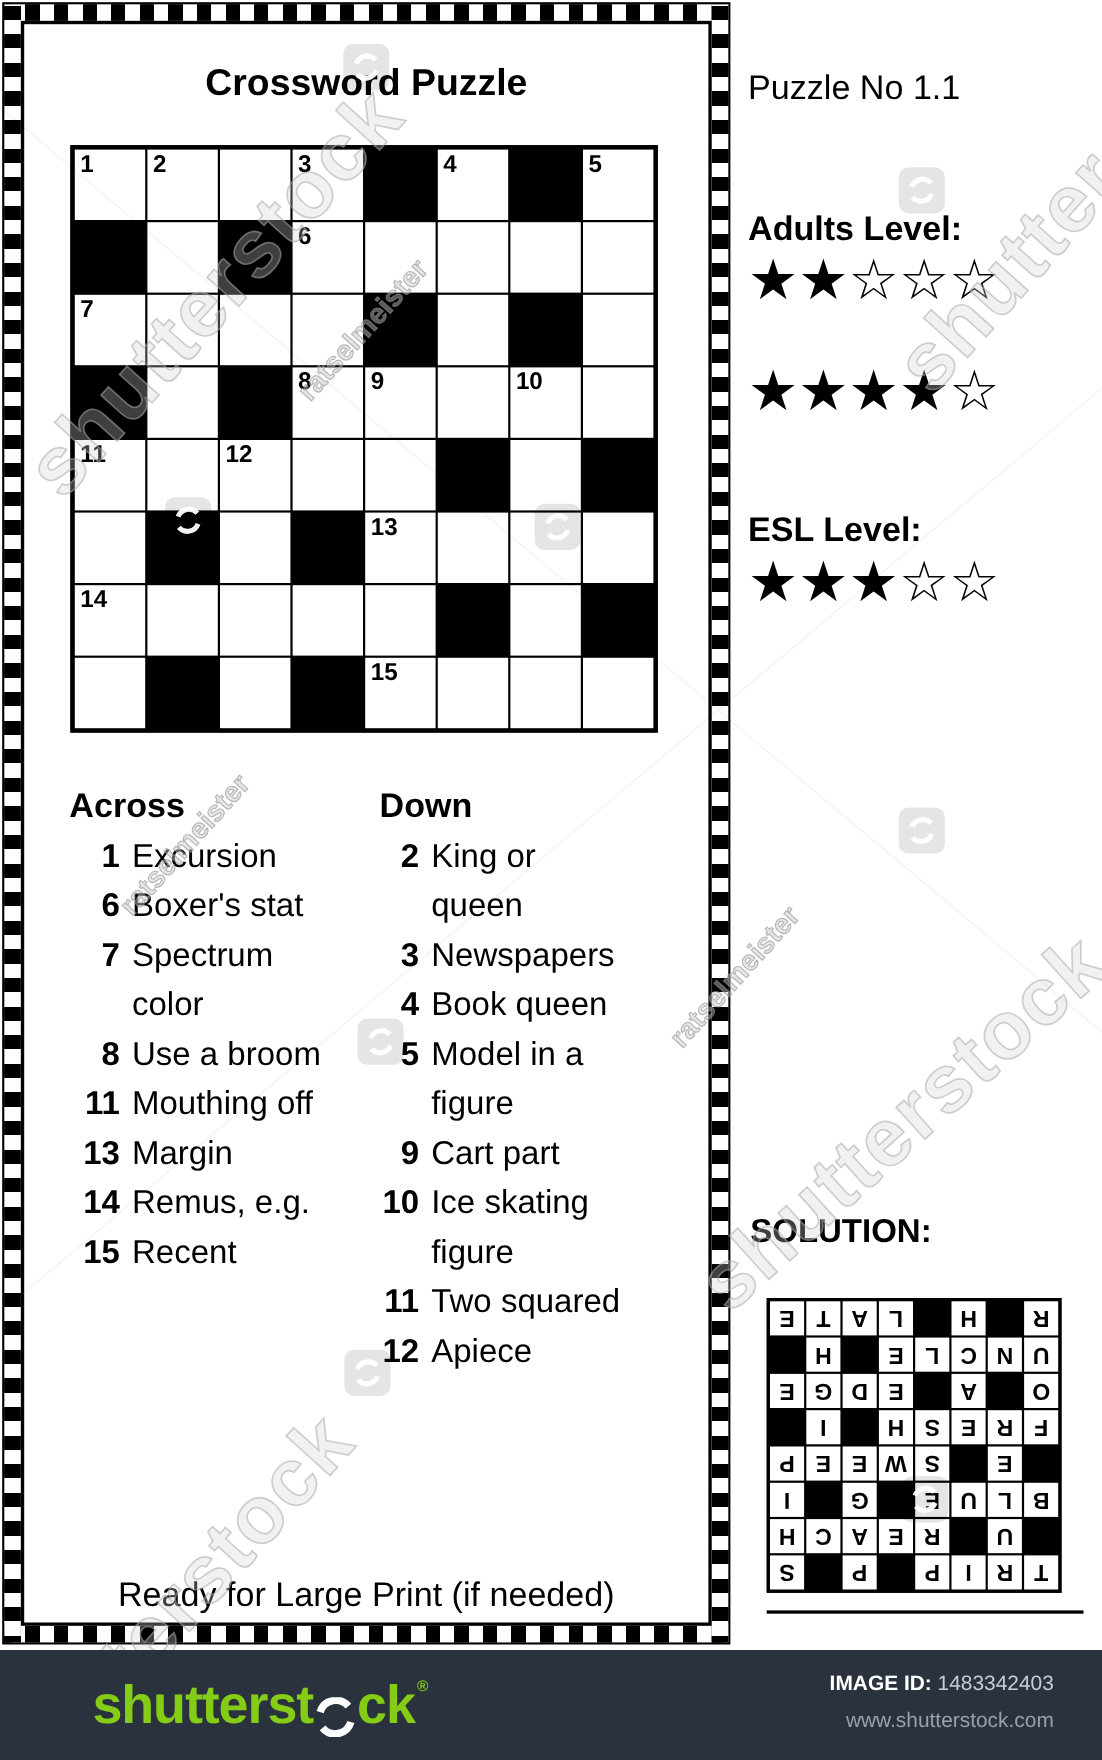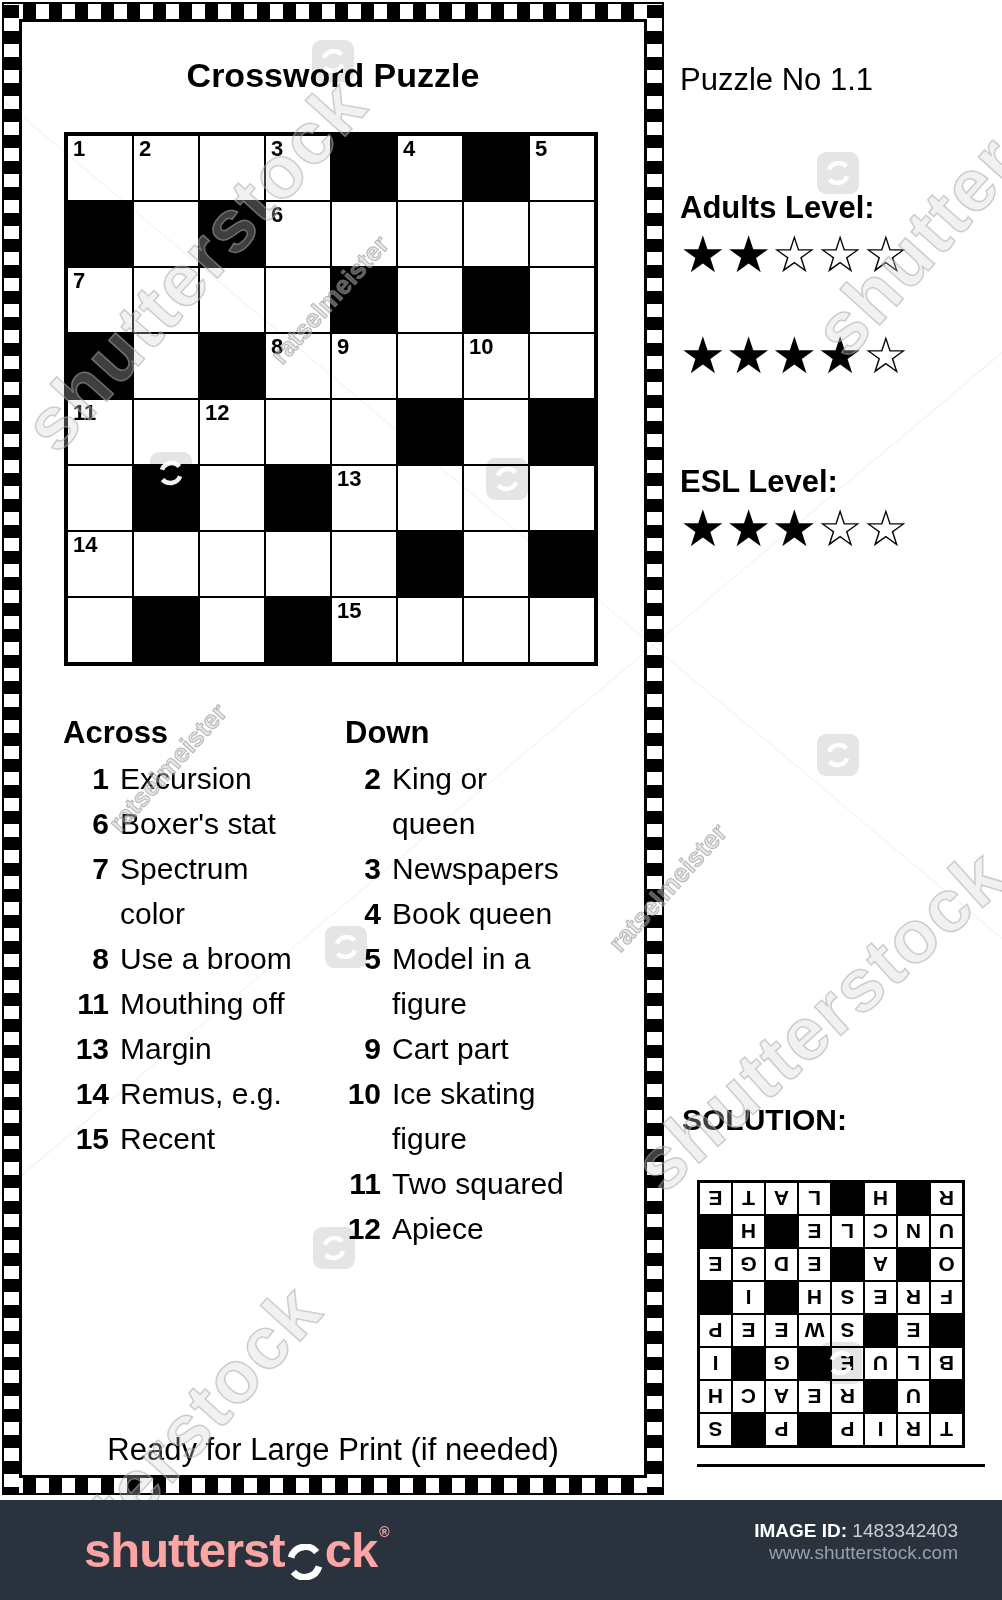--- a/index.html
+++ b/index.html
@@ -56,28 +56,28 @@
             grid-template-columns:repeat(8,31px);grid-auto-rows:31px;gap:2px;
             background:#000;border:3px solid #000;width:fit-content;
             transform:rotate(180deg);}
   .scell{background:#fff;display:flex;align-items:center;justify-content:center;
          font-size:21px;font-weight:bold;}
   .scell.black{background:#000;}
   .sol-rule{position:absolute;left:697px;top:1464px;width:288px;height:3px;background:#000;}
 
   
   .footer{position:absolute;left:0;top:1500px;width:1002px;height:100px;background:#2a323e;}
-  .logo{position:absolute;left:84px;top:22px;color:#fca5a5;font-size:49px;font-weight:bold;
+  .logo{position:absolute;left:84px;top:22px;color:#84cc16;font-size:49px;font-weight:bold;
         letter-spacing:-1px;display:flex;align-items:center;}
   .logo-o{width:36px;height:36px;margin:6px 2px 0 2px;}
   .reg{font-size:14px;align-self:flex-start;margin-top:2px;margin-left:2px;}
   .footer-meta{position:absolute;right:44px;top:20px;text-align:right;}
   .meta-id{font-size:19px;color:#c9ced6;}
   .meta-id b{color:#fff;}
-  .meta-site{font-size:19px;color:#97a0ac;}
+  .meta-site{font-size:19px;color:#97a0ac;margin-top:12px;}
 
   
   .wm{pointer-events:none;}
   .wm-big{position:absolute;font-size:74px;font-weight:bold;white-space:nowrap;
           color:rgba(210,210,210,0.30);-webkit-text-stroke:1.5px rgba(170,170,170,0.55);
           letter-spacing:2px;}
   .wm-small{position:absolute;font-size:26px;font-weight:bold;white-space:nowrap;
           color:rgba(200,200,200,0.45);-webkit-text-stroke:1px rgba(140,140,140,0.6);}
   .wm-icon{position:absolute;width:42px;height:42px;border-radius:9px;
            background:rgba(0,0,0,0.10);display:flex;align-items:center;justify-content:center;}

